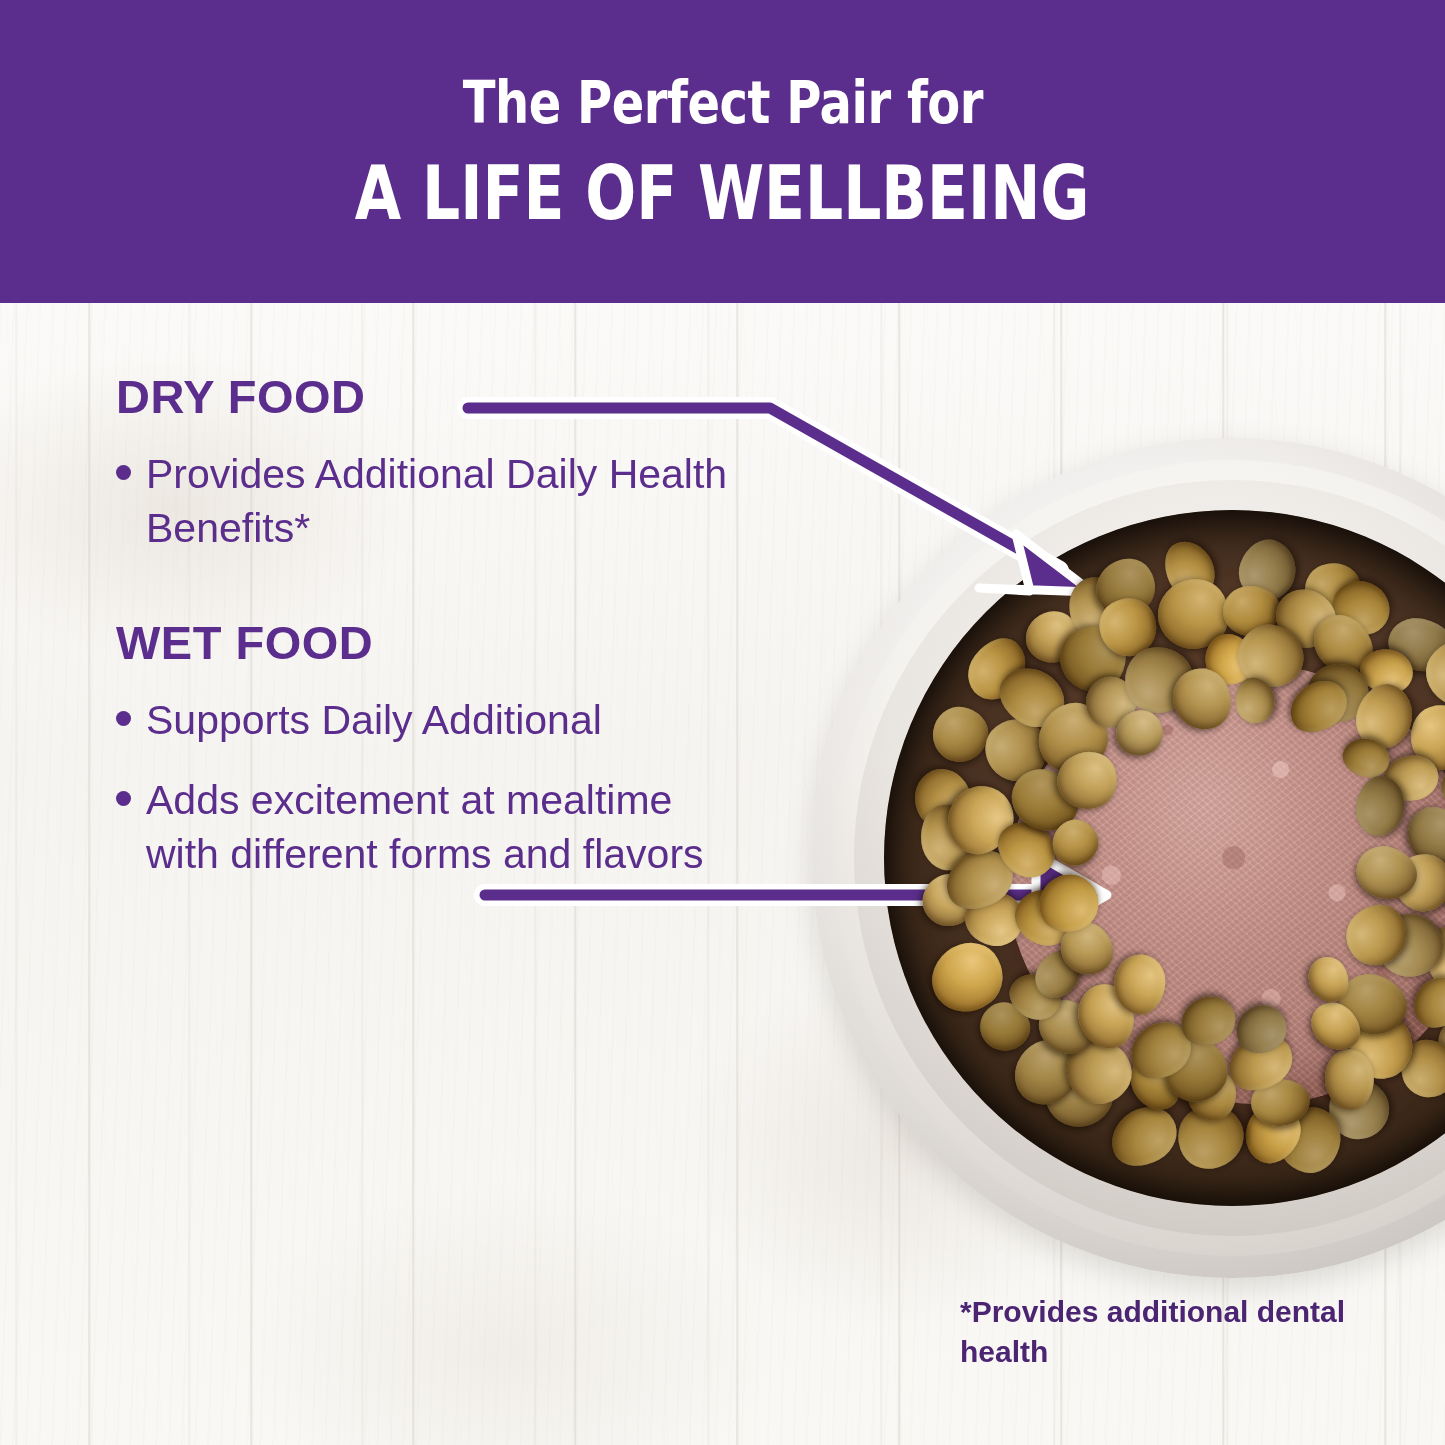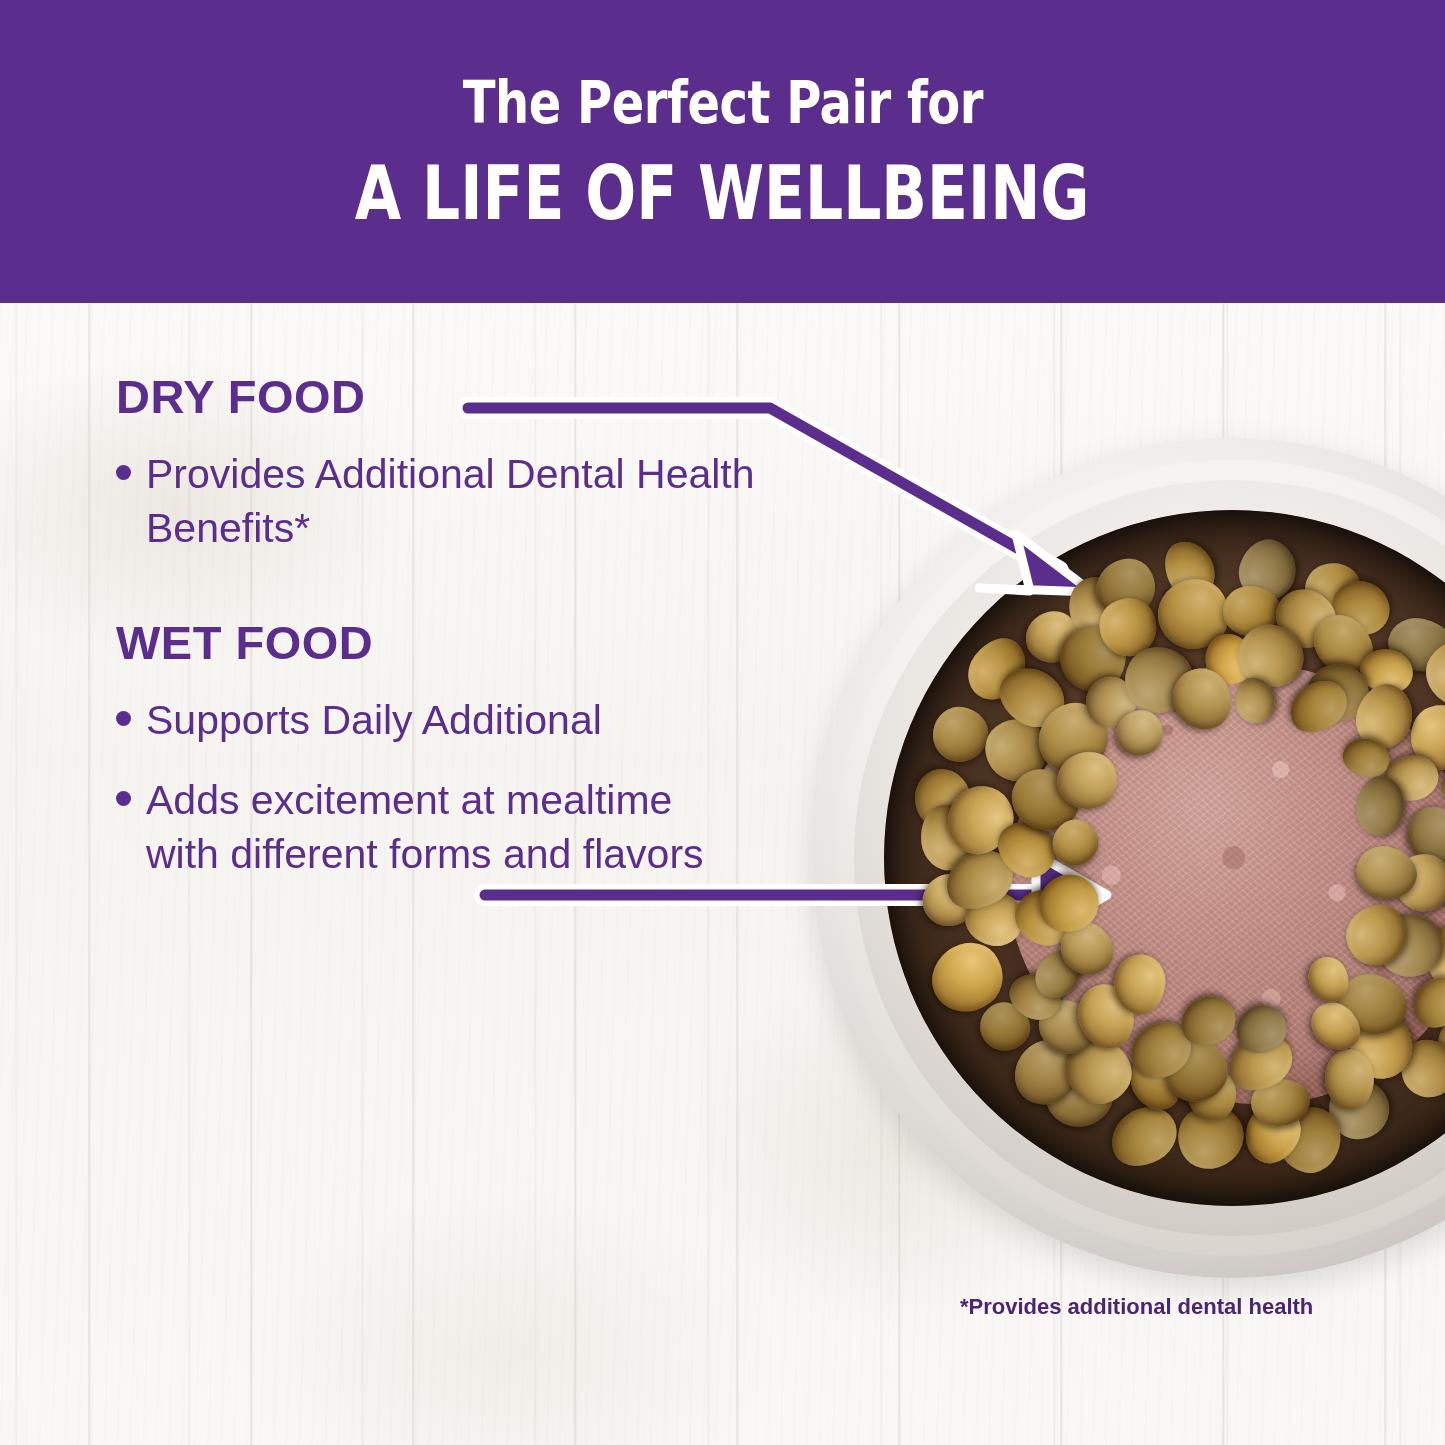--- a/index.html
+++ b/index.html
@@ -130,21 +130,21 @@
   }
   #wet-section { margin-top:62px; }
 
   
   .footnote {
     position:absolute;
     left:960px;
     top:1292px;
     width:420px;
     color:#4b2472;
-    font-size:22px;
+    font-size:30px;
     line-height:1.33;
     font-weight:600;
     text-align:left;
   }
 
   
   .bowl-wrap {
     position:absolute;
     left:812px;
     top:438px;
@@ -364,21 +364,21 @@
         <div class="pate-tex"></div>
       </div>
     </div>
   </div>
 
   <div class="copy">
 
     <div id="dry-section">
       <div class="sec-title">DRY FOOD</div>
       <div class="bullets">
-        <div class="bullet"><span class="dot"></span><span>Provides Additional Dental Health Benefits*</span></div>
+        <div class="bullet"><span class="dot"></span><span>Provides Additional Daily Health Benefits*</span></div>
       </div>
     </div>
 
     <div id="wet-section">
       <div class="sec-title">WET FOOD</div>
       <div class="bullets">
         <div class="bullet"><span class="dot"></span><span>Supports Daily Additional</span></div>
         <div class="bullet"><span class="dot"></span><span>Adds excitement at mealtime with different forms and flavors</span></div>
       </div>
     </div>

